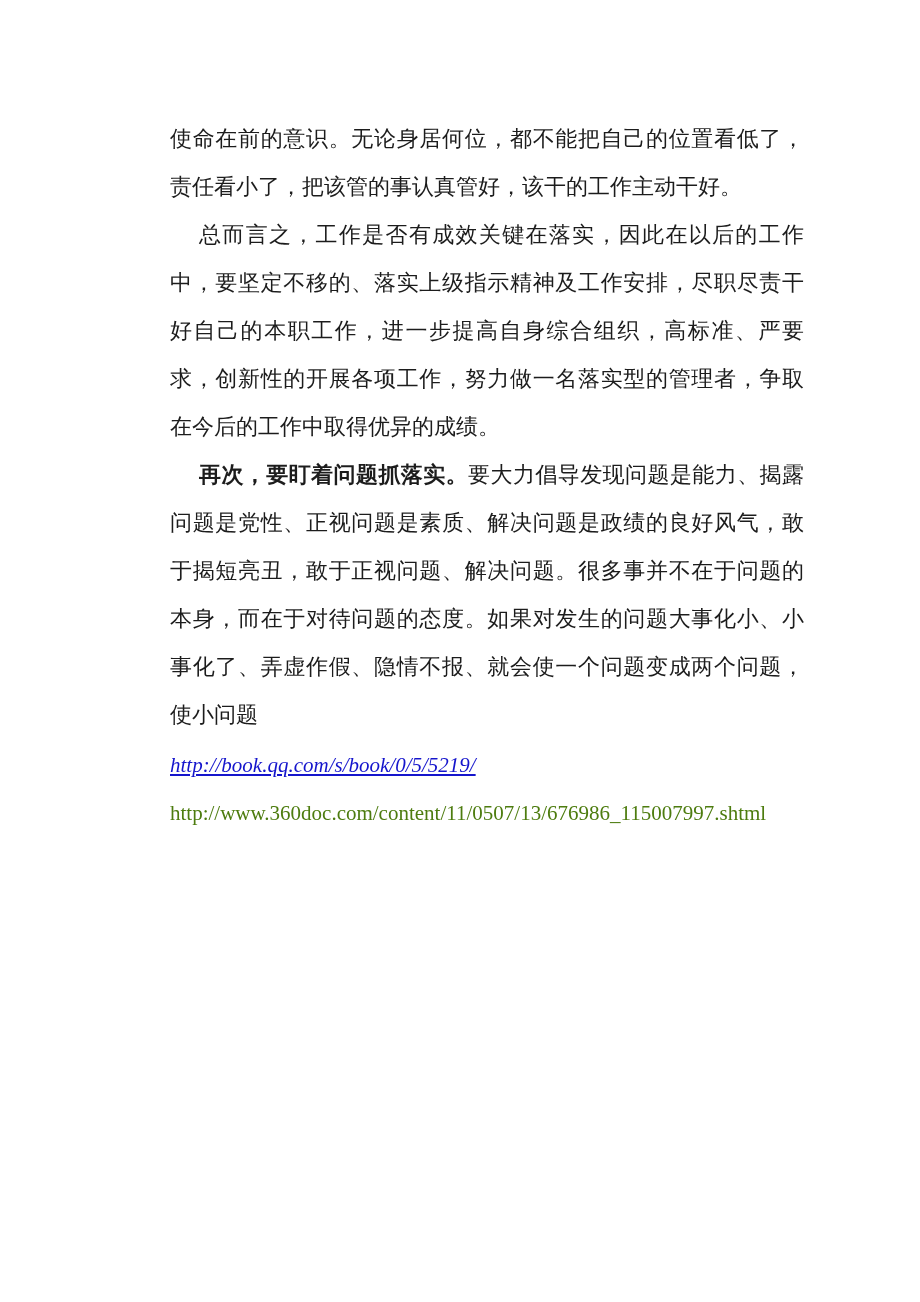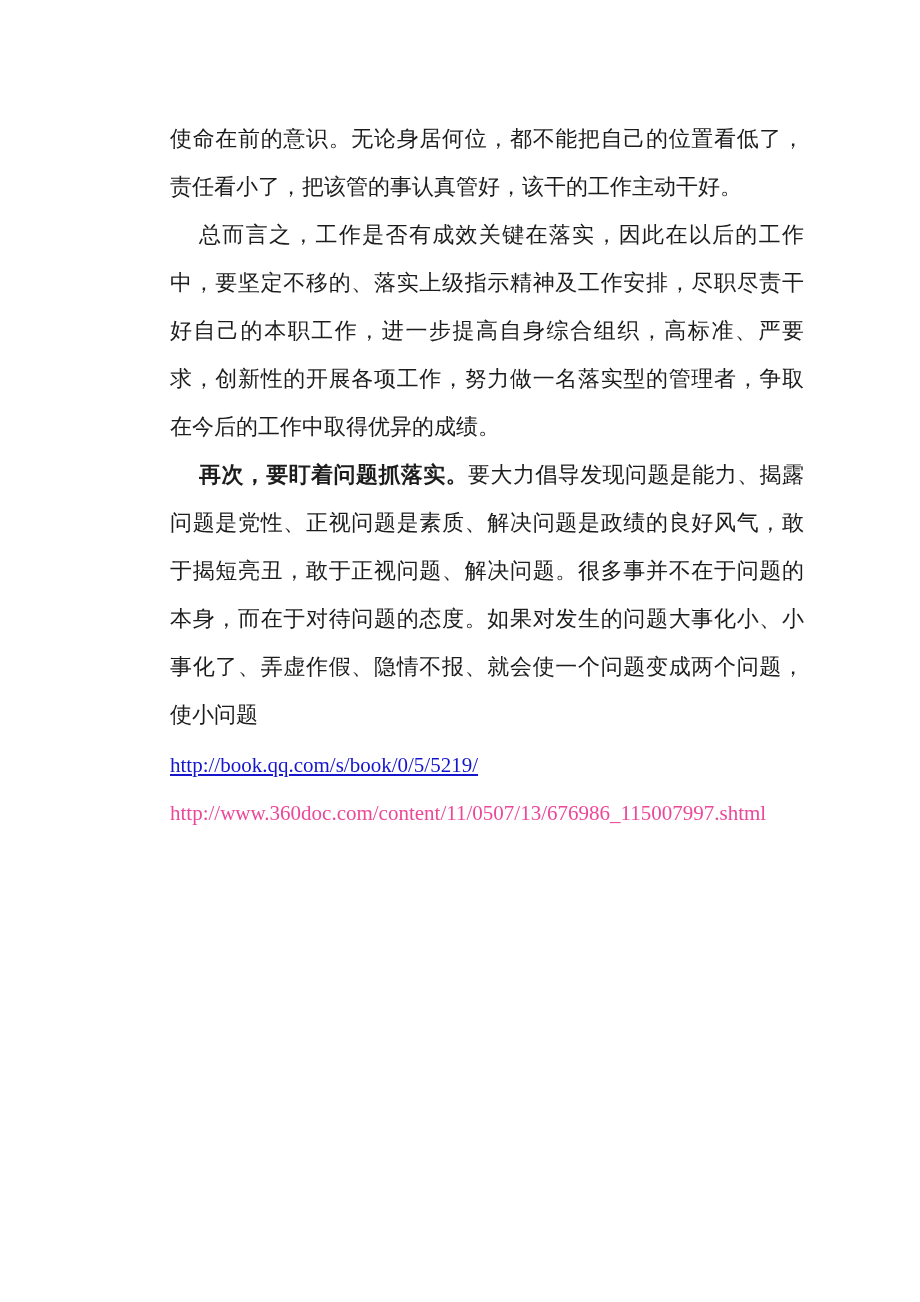--- a/index.html
+++ b/index.html
@@ -42,23 +42,24 @@
   .link-line {
     display: block;
     font-size: 21px;
     line-height: 48px;
     text-align: left;
   }
   a.doc-hyperlink {
     color: #1515cc;
     text-decoration: underline;
     cursor: pointer;
+    font-style: italic;
   }
   .plain-url {
-    color: #ec4899;
+    color: #4d7c0f;
     text-decoration: none;
   }
 </style>
 </head>
 <body>
 
 <div class="page">
   <div class="content">
     <div id="body-paras">
         <p class="body-para"><span class="plain-run">使命在前的意识。无论身居何位，都不能把自己的位置看低了，责任看小了，把该管的事认真管好，该干的工作主动干好。</span></p>

